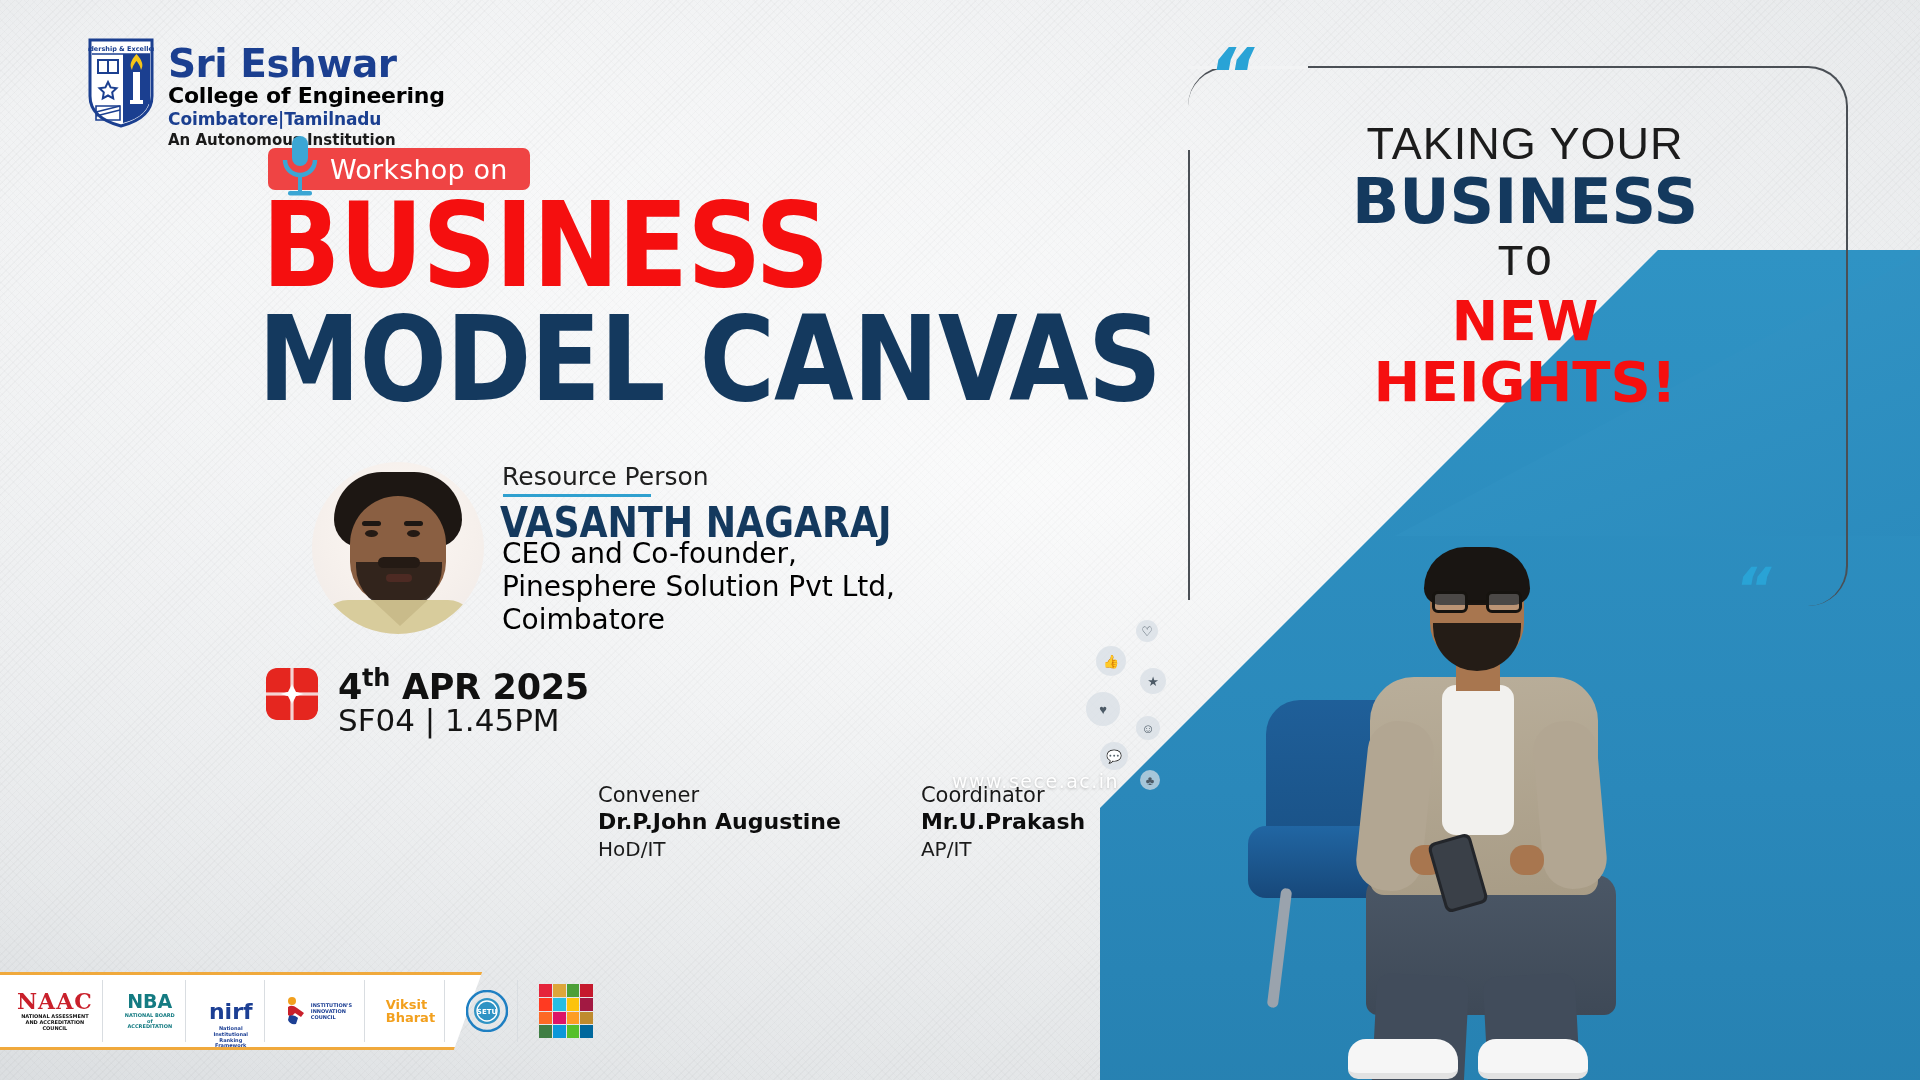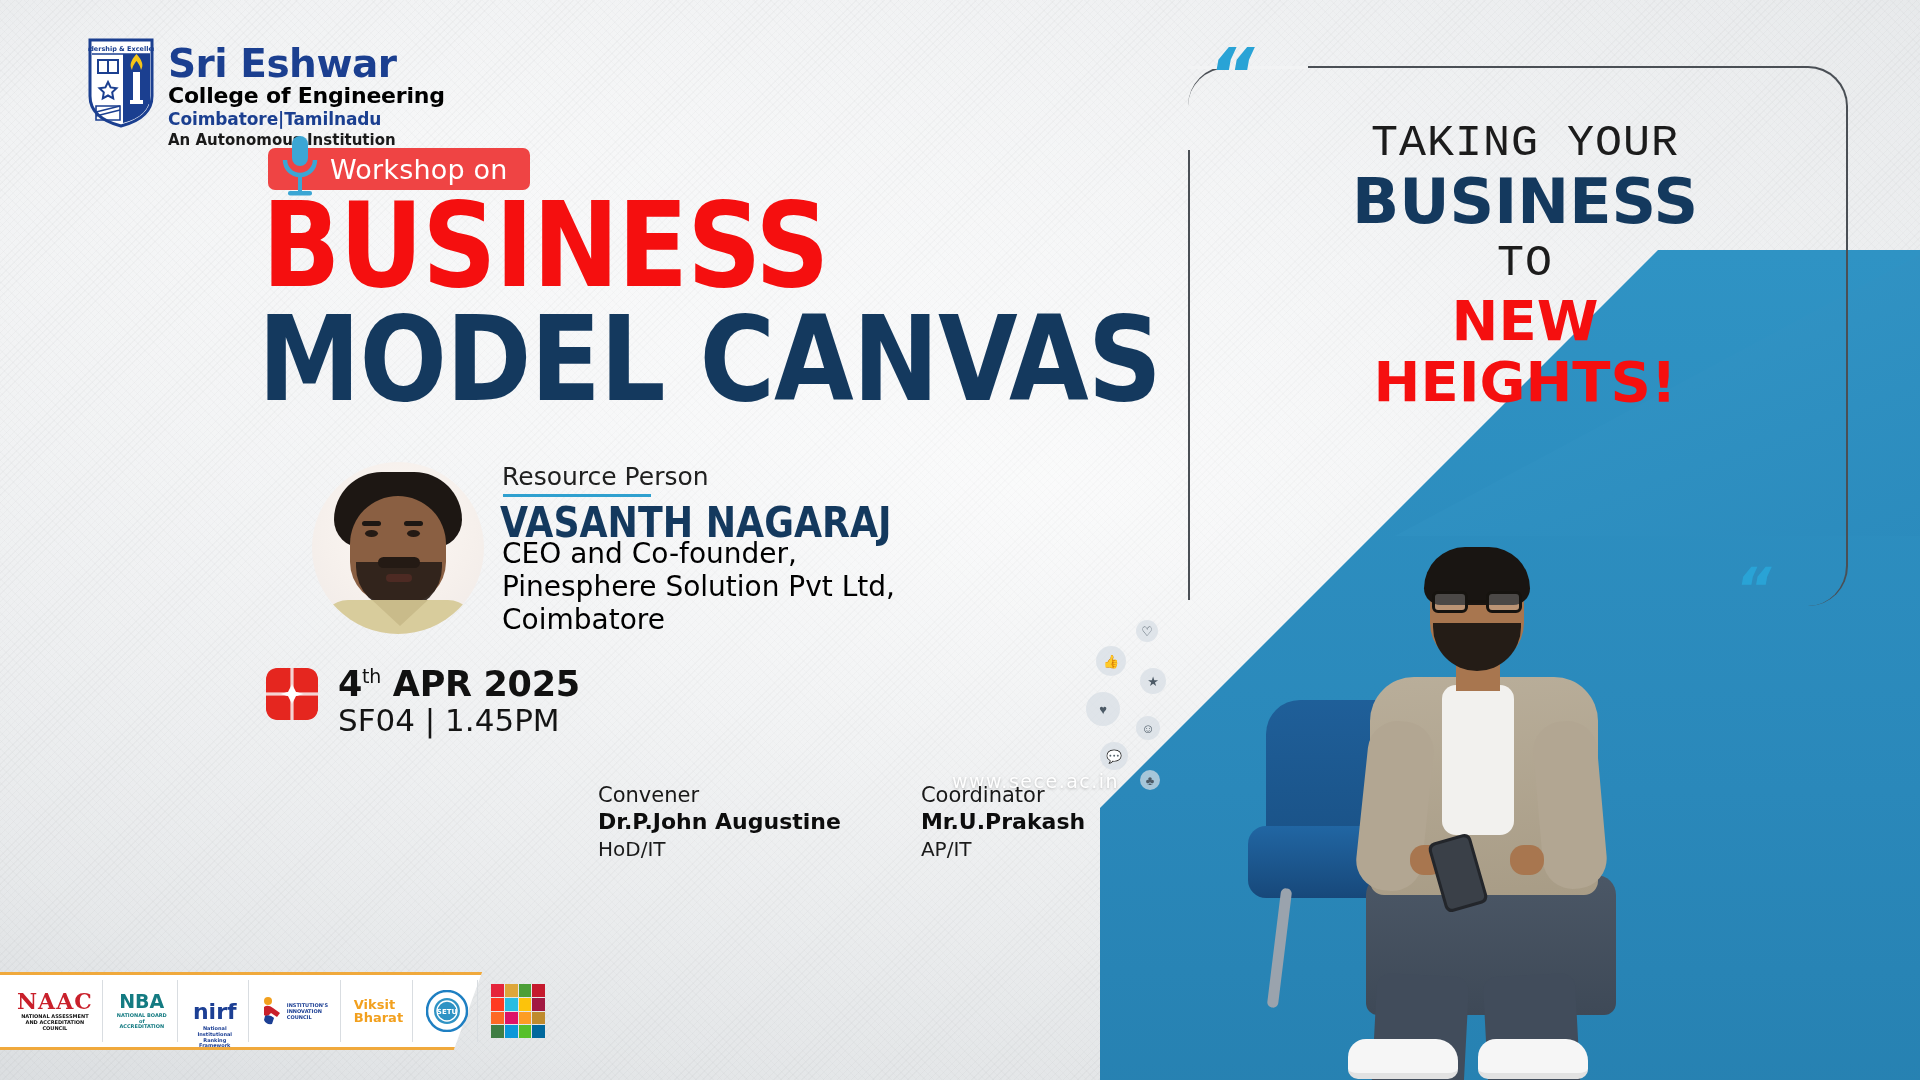--- a/index.html
+++ b/index.html
@@ -153,31 +153,31 @@
     font-size:28px; color:#000000; line-height:1.17; font-weight:400;
   }
 
   
   #date-icon{ position:absolute; left:266px; top:668px; width:52px; height:52px; }
   #date-line1{
     position:absolute; left:338px; top:664px;
     font-family:"DejaVu Sans", sans-serif;
     font-size:35px; font-weight:bold; color:#111; letter-spacing:-.3px;
   }
-  #date-line1 sup{ font-size:19px; vertical-align:super; font-weight:normal; }
+  #date-line1 sup{ font-size:24px; vertical-align:super; font-weight:bold; }
   #date-line2{
     position:absolute; left:338px; top:702px;
     font-family:"DejaVu Sans", sans-serif;
     font-size:31px; font-weight:400; color:#141414; letter-spacing:0;
   }
 
   
   #tag-wrap{ position:absolute; left:1290px; top:120px; width:470px; text-align:center; }
   #tag1{
-    font-family:Liberation Mono, monospace;
+    font-family:Liberation Sans, sans-serif;
     font-size:45px; font-weight:300; color:#1c1c1c; letter-spacing:1px; line-height:1.05;
   }
   #tag2{
     font-family:"DejaVu Sans", sans-serif;
     font-size:62px; font-weight:bold; color:#14395e; letter-spacing:0px; line-height:1.12;
   }
   #tag3{
     font-family:Liberation Mono, monospace;
     font-size:45px; font-weight:300; color:#1c1c1c; letter-spacing:1px; line-height:1.18;
   }
@@ -251,21 +251,21 @@
   
   #people{ position:absolute; left:598px; top:782px; display:flex; gap:80px; }
   .p-role{ font-family:"DejaVu Sans", sans-serif; font-size:21px; color:#181818; font-weight:400; line-height:1.25; }
   .p-name{ font-family:"DejaVu Sans", sans-serif; font-size:22px; color:#0d0d0d; font-weight:bold; line-height:1.3; }
   .p-dept{ font-family:"DejaVu Sans", sans-serif; font-size:20px; color:#1a1a1a; font-weight:400; line-height:1.25; }
 
   
   #accred{
     position:absolute; left:0; top:972px; width:448px; height:78px;
     background:#ffffff; border-top:3px solid #f0a93c; border-bottom:3px solid #f0a93c;
-    display:flex; align-items:center; padding:0 8px; gap:4px;
+    display:flex; align-items:center; padding:0 8px; gap:12px;
   }
   .acc{ height:62px; display:flex; flex-direction:column; align-items:center; justify-content:center;
     padding:0 9px; border-right:1px solid #d9dde1; }
   .acc:last-child{ border-right:none; }
   .acc .big{ font-family:"DejaVu Serif", serif; font-weight:bold; line-height:1; }
   .acc .sml{ font-family:"DejaVu Sans", sans-serif; font-size:5px; line-height:1.15; text-align:center; margin-top:2px; }
   #accred-tail{
     position:absolute; left:430px; top:972px; width:38px; height:78px;
     background:#ffffff; border-top:3px solid #f0a93c; border-bottom:3px solid #f0a93c;
     transform:skewX(-20deg); transform-origin:left center;

